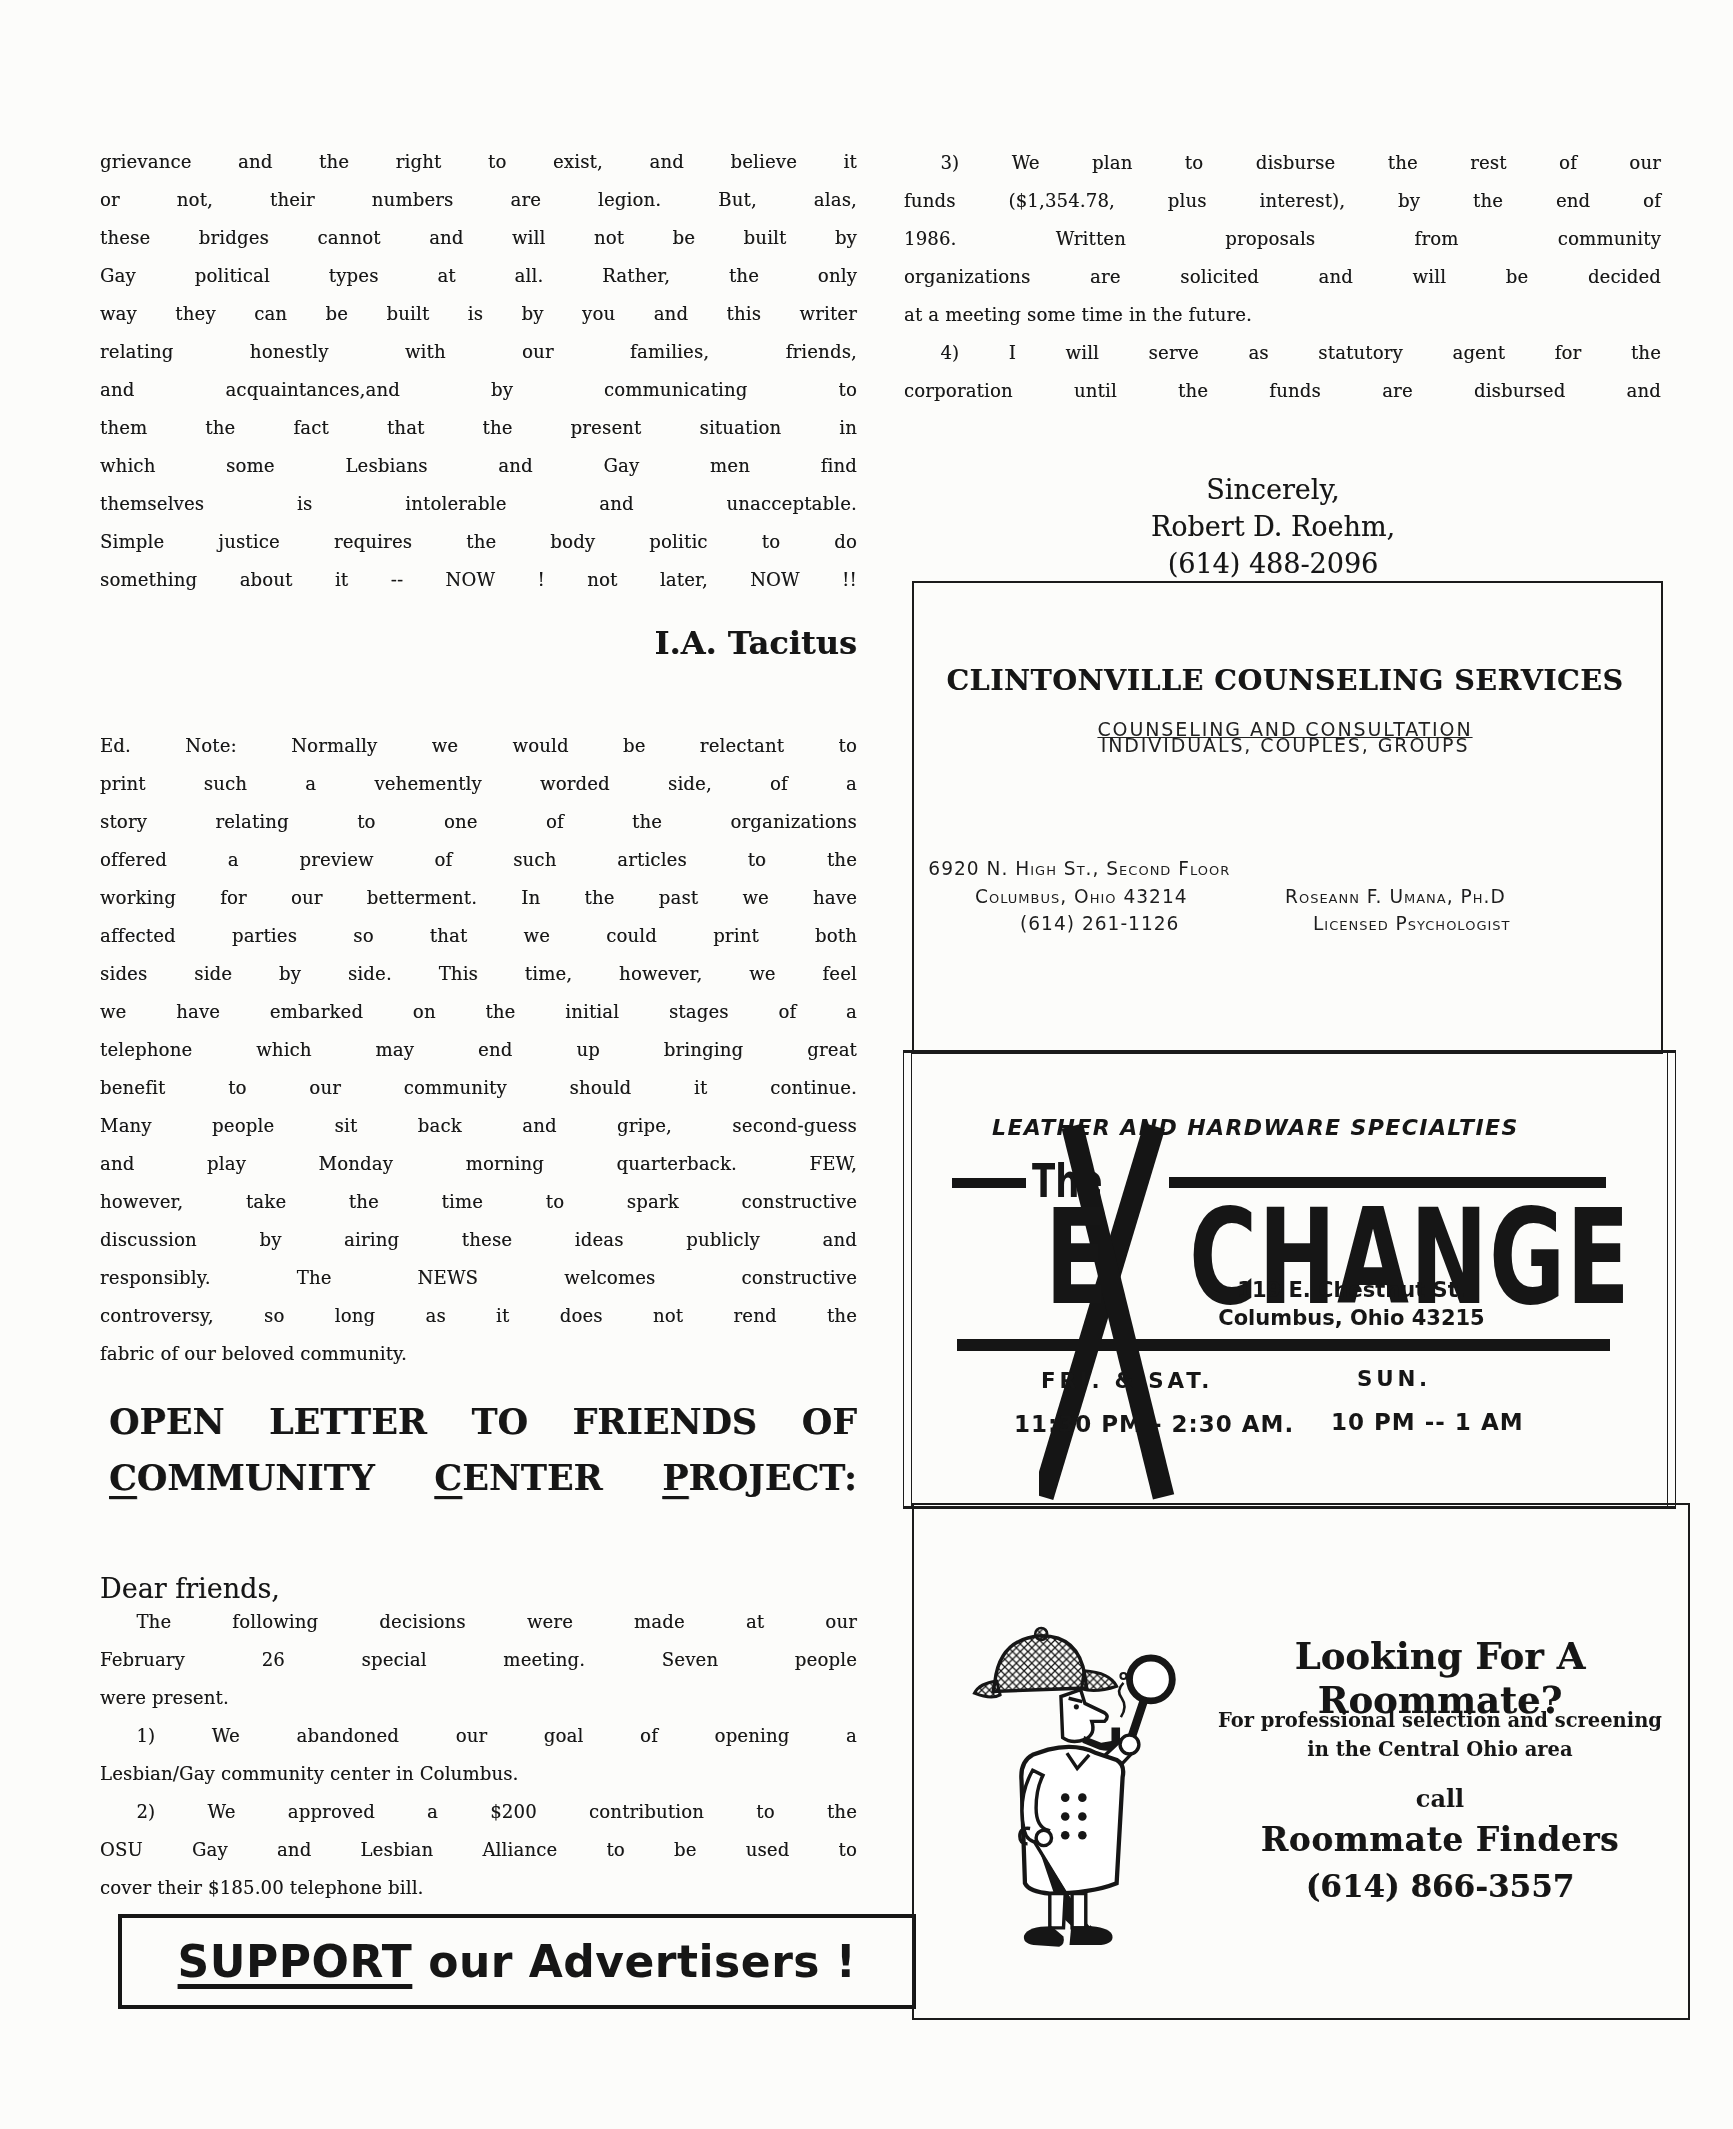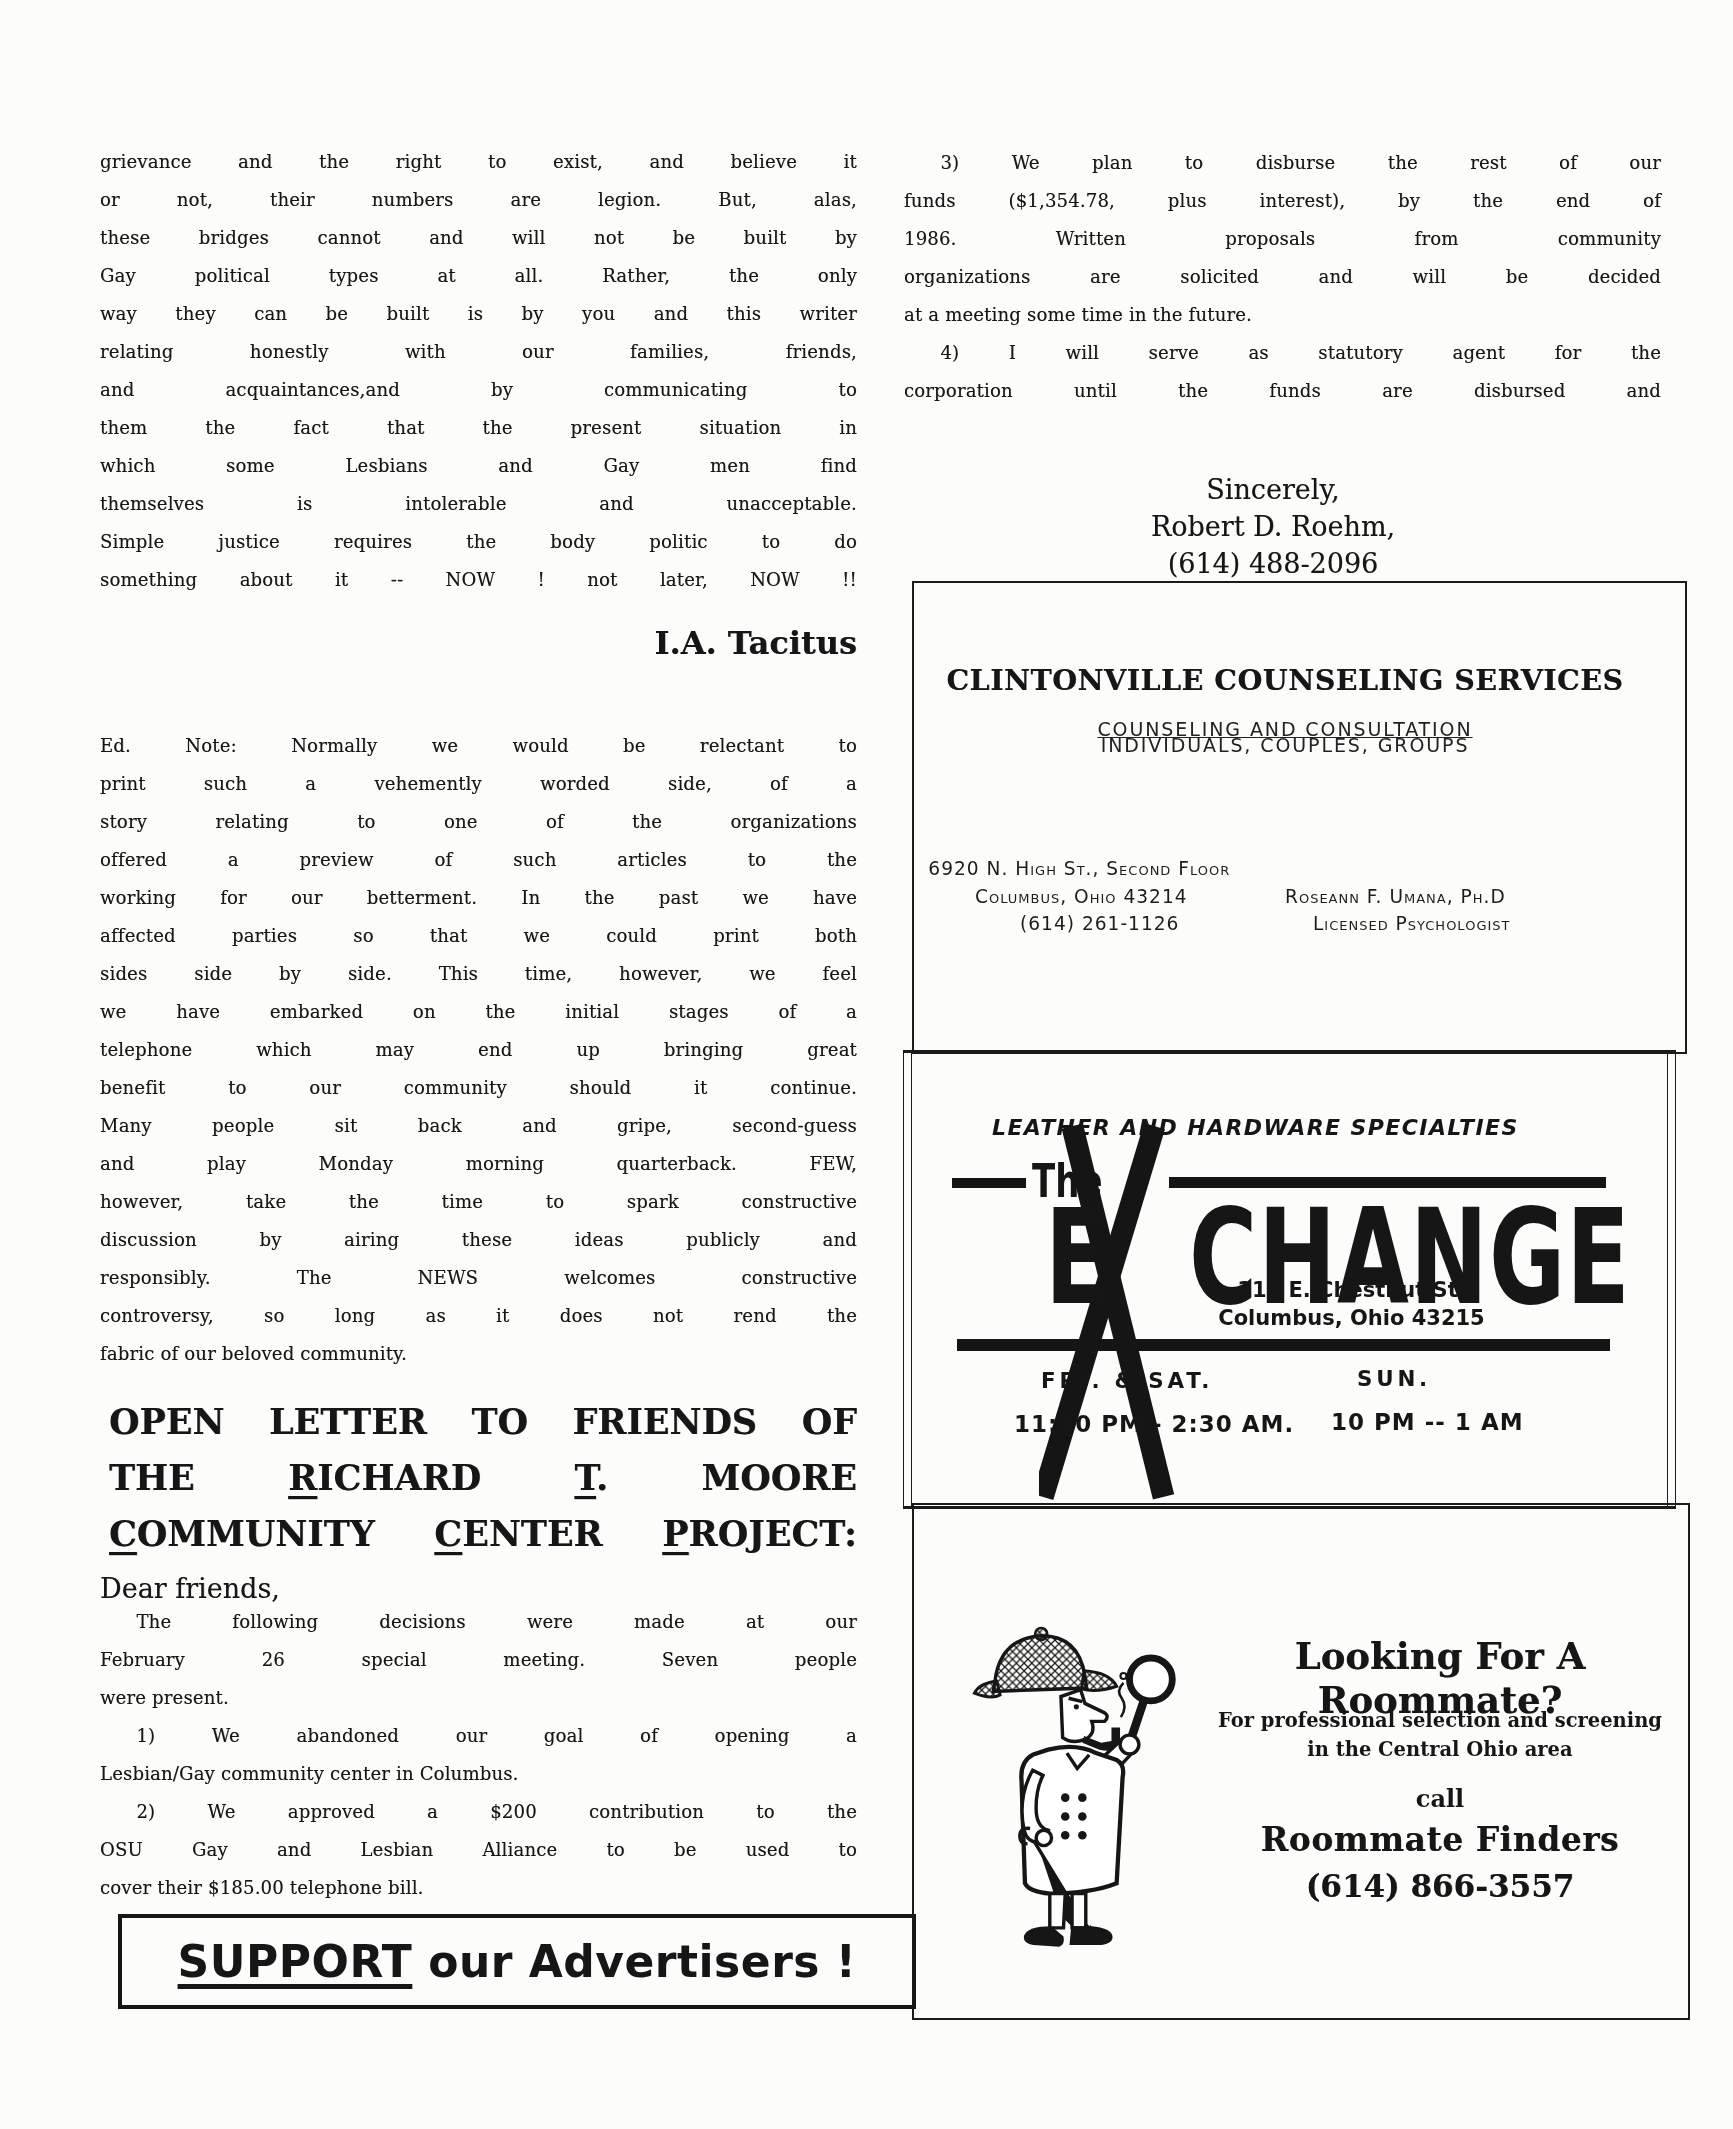--- a/index.html
+++ b/index.html
@@ -24,21 +24,21 @@
             text-shadow:0.4px 0.4px 0 rgba(10,10,10,0.5); }
   .salutation { font-size:27px; line-height:38px; text-shadow:0.3px 0.3px 0 rgba(10,10,10,0.45); }
   
   .support-box { border:4.3px solid #161616; display:flex; align-items:center; justify-content:center; }
   .support-text { font-family:"DejaVu Sans", sans-serif; font-weight:bold; font-size:44px; letter-spacing:0.5px; }
   .support-word { text-decoration:underline; text-decoration-thickness:5.2px; text-underline-offset:6.7px; }
   
   .sign { font-size:27px; line-height:37px; text-align:center;
           text-shadow:0.3px 0.3px 0 rgba(10,10,10,0.45); }
   
-  .clint-box { border:2.4px solid #1b1b1b;padding-left:24px; }
+  .clint-box { border:2.4px solid #1b1b1b; }
   .clint-title { font-size:28.5px; font-weight:bold; letter-spacing:0.5px; text-align:center;
                  text-shadow:0.3px 0.3px 0 rgba(10,10,10,0.5); }
   .clint-sub { font-family:"DejaVu Sans", sans-serif; font-size:19px; letter-spacing:1.9px; text-align:center; color:#222; }
   .clint-addr { font-family:"DejaVu Sans", sans-serif; font-size:18.6px; font-variant:small-caps; letter-spacing:1px; color:#1d1d1d; }
   
   .xch-rails { border-left:1.4px solid #1b1b1b; border-right:1.4px solid #1b1b1b;
                border-top:3.3px solid #1b1b1b; border-bottom:3.3px solid #1b1b1b; }
   .xch-inner { position:absolute; left:6.7px; right:6.7px; top:0; bottom:0;
                border-left:1.4px solid #1b1b1b; border-right:1.4px solid #1b1b1b; }
   .xch-tagline { font-family:"DejaVu Sans", sans-serif; font-style:italic; font-weight:bold;
@@ -99,21 +99,20 @@
       <div class="line">and play Monday morning quarterback. FEW,</div>
       <div class="line">however, take the time to spark constructive</div>
       <div class="line">discussion by airing these  ideas publicly and</div>
       <div class="line">responsibly. The NEWS welcomes constructive</div>
       <div class="line">controversy, so long as it does not rend the</div>
       <div class="line last">fabric of our beloved community.</div>
     </div>
 
   <div class="abs headline" style="left:109px; top:1394px; width:748px;">
       <div class="line">OPEN LETTER TO FRIENDS OF</div>
-      <div class="line">THE <span class="ufl">R</span>ICHARD <span class="ufl">T</span>. MOORE</div>
       <div class="line last"><span class="ufl">C</span>OMMUNITY <span class="ufl">C</span>ENTER <span class="ufl">P</span>ROJECT:</div>
     </div>
 
   <div class="abs salutation" style="left:100px; top:1570px; width:757px;">Dear friends,</div>
 
   <div class="abs" style="left:100px; top:1603px; width:757px;">
     <div class="bodytext para">
         <div class="line">  The following decisions were made at our</div>
         <div class="line">February 26 special meeting. Seven people</div>
         <div class="line last">were present.</div>

